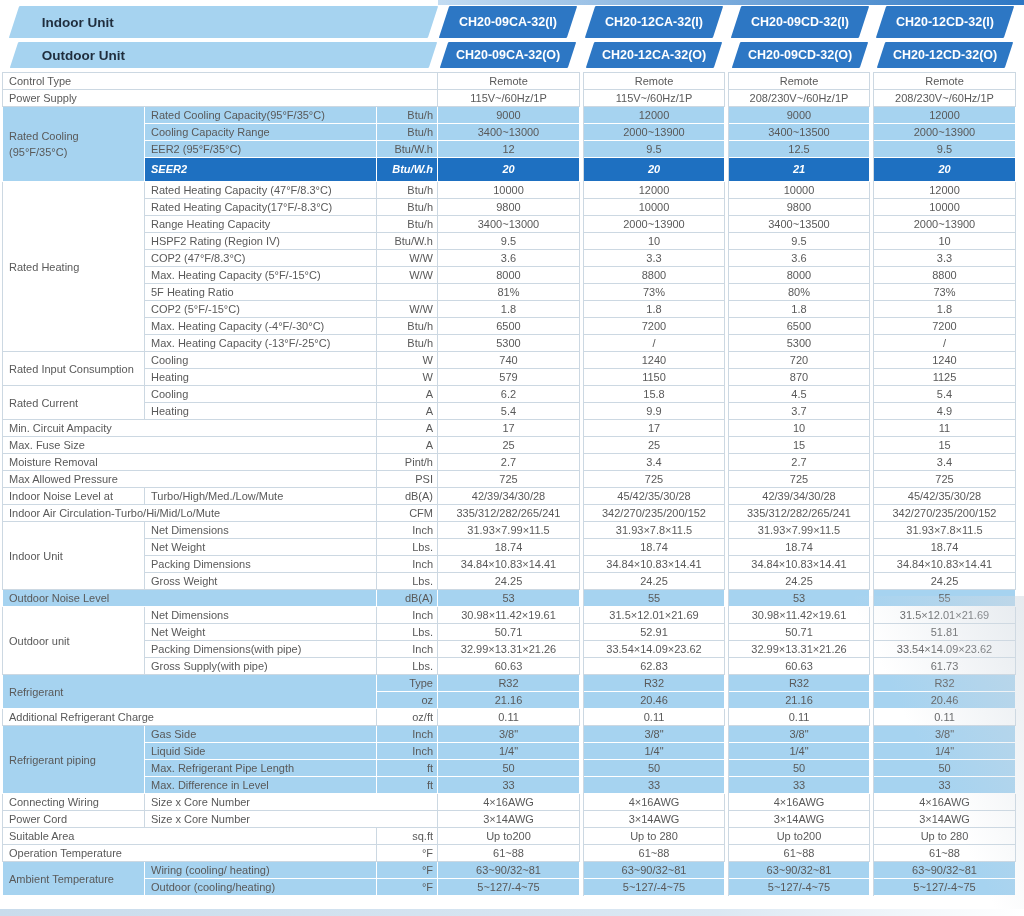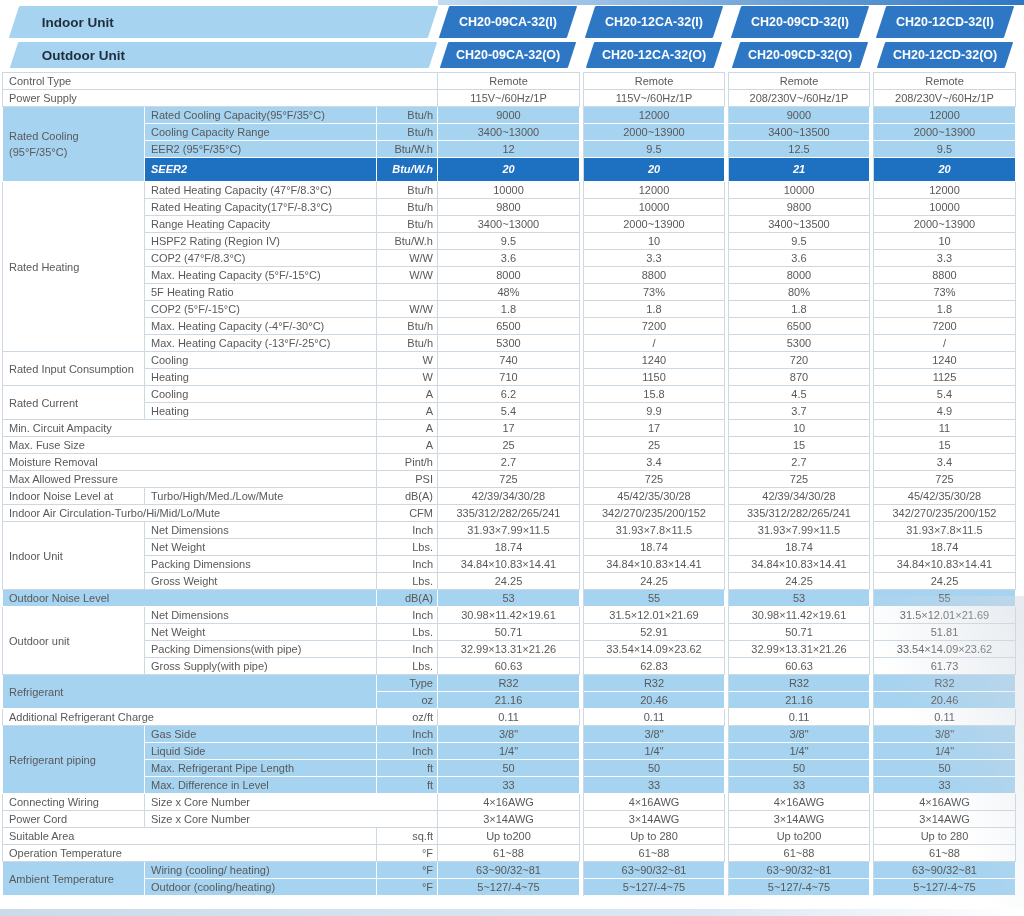--- a/index.html
+++ b/index.html
@@ -245,21 +245,21 @@
           <td class="gap"></td>
           <td class="val">8800</td>
           <td class="gap"></td>
           <td class="val">8000</td>
           <td class="gap"></td>
           <td class="val">8800</td>
         </tr>
         <tr class="plain">
           <td class="label">5F Heating Ratio</td>
           <td class="unit"></td>
-          <td class="val">48%</td>
+          <td class="val">81%</td>
           <td class="gap"></td>
           <td class="val">73%</td>
           <td class="gap"></td>
           <td class="val">80%</td>
           <td class="gap"></td>
           <td class="val">73%</td>
         </tr>
         <tr class="plain">
           <td class="label">COP2 (5°F/-15°C)</td>
           <td class="unit">W/W</td>
@@ -301,21 +301,21 @@
           <td class="gap"></td>
           <td class="val">1240</td>
           <td class="gap"></td>
           <td class="val">720</td>
           <td class="gap"></td>
           <td class="val">1240</td>
         </tr>
         <tr class="plain">
           <td class="label">Heating</td>
           <td class="unit">W</td>
-          <td class="val">710</td>
+          <td class="val">579</td>
           <td class="gap"></td>
           <td class="val">1150</td>
           <td class="gap"></td>
           <td class="val">870</td>
           <td class="gap"></td>
           <td class="val">1125</td>
         </tr>
         <tr class="plain">
           <td class="group" rowspan="2">Rated Current</td>
           <td class="label">Cooling</td>

